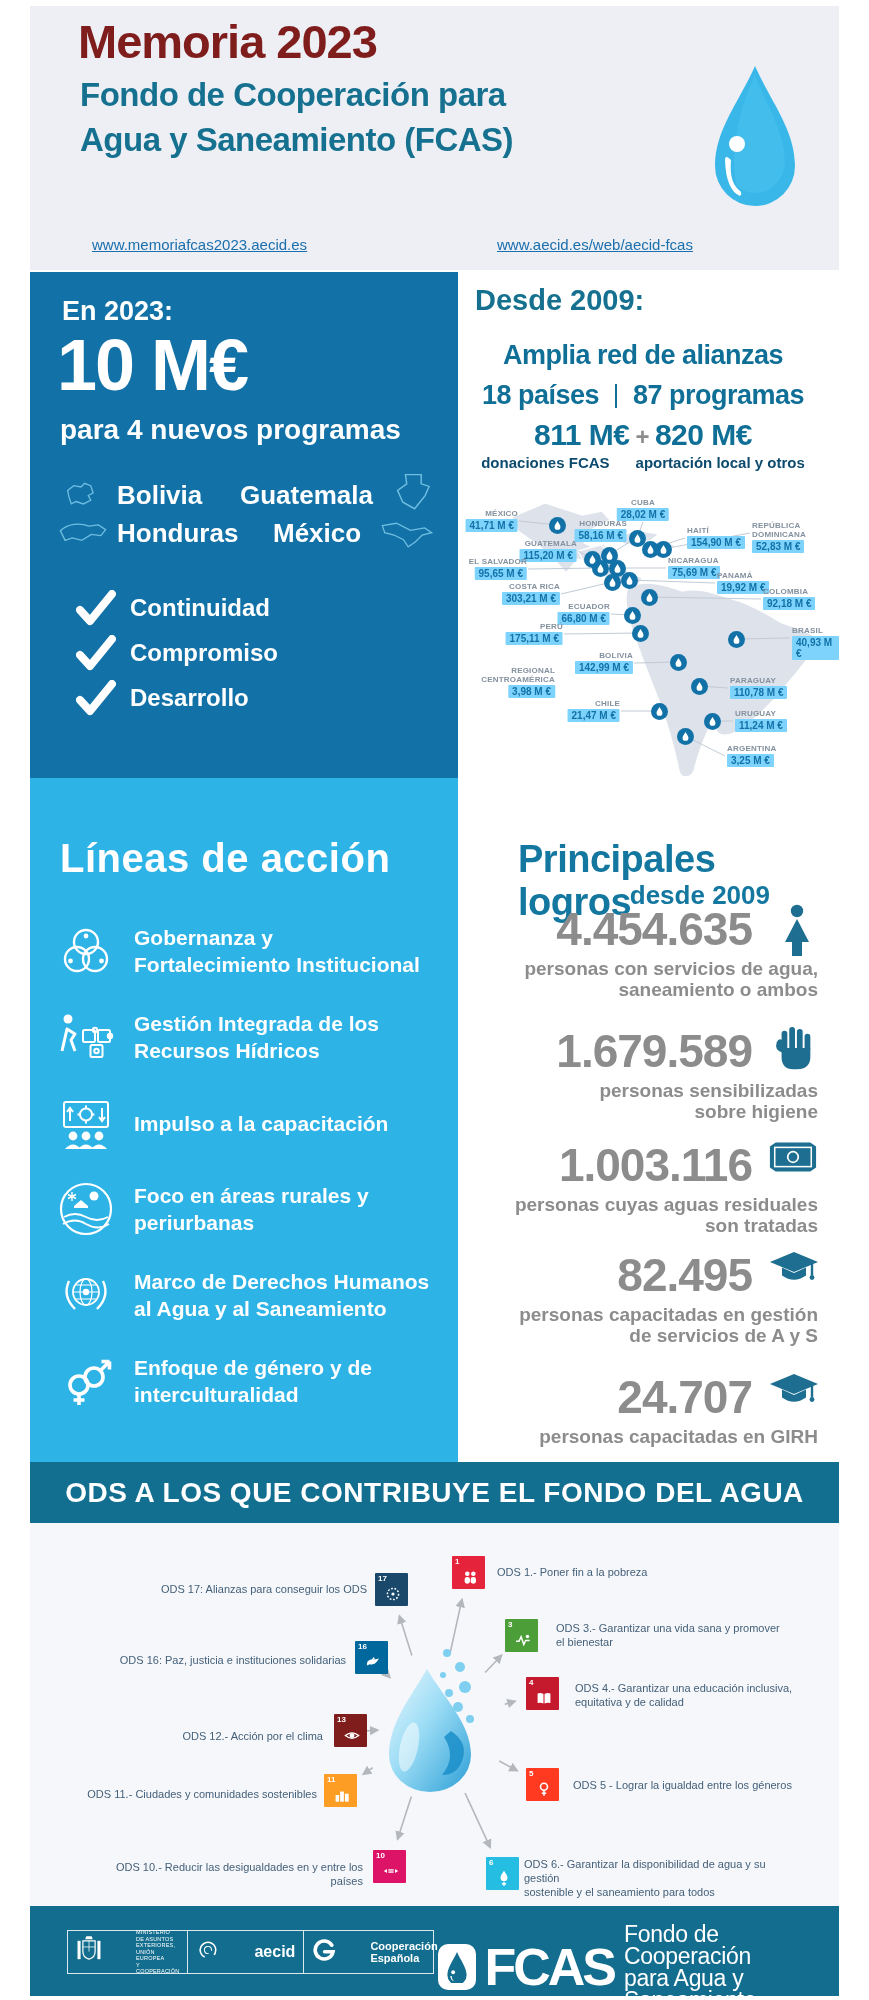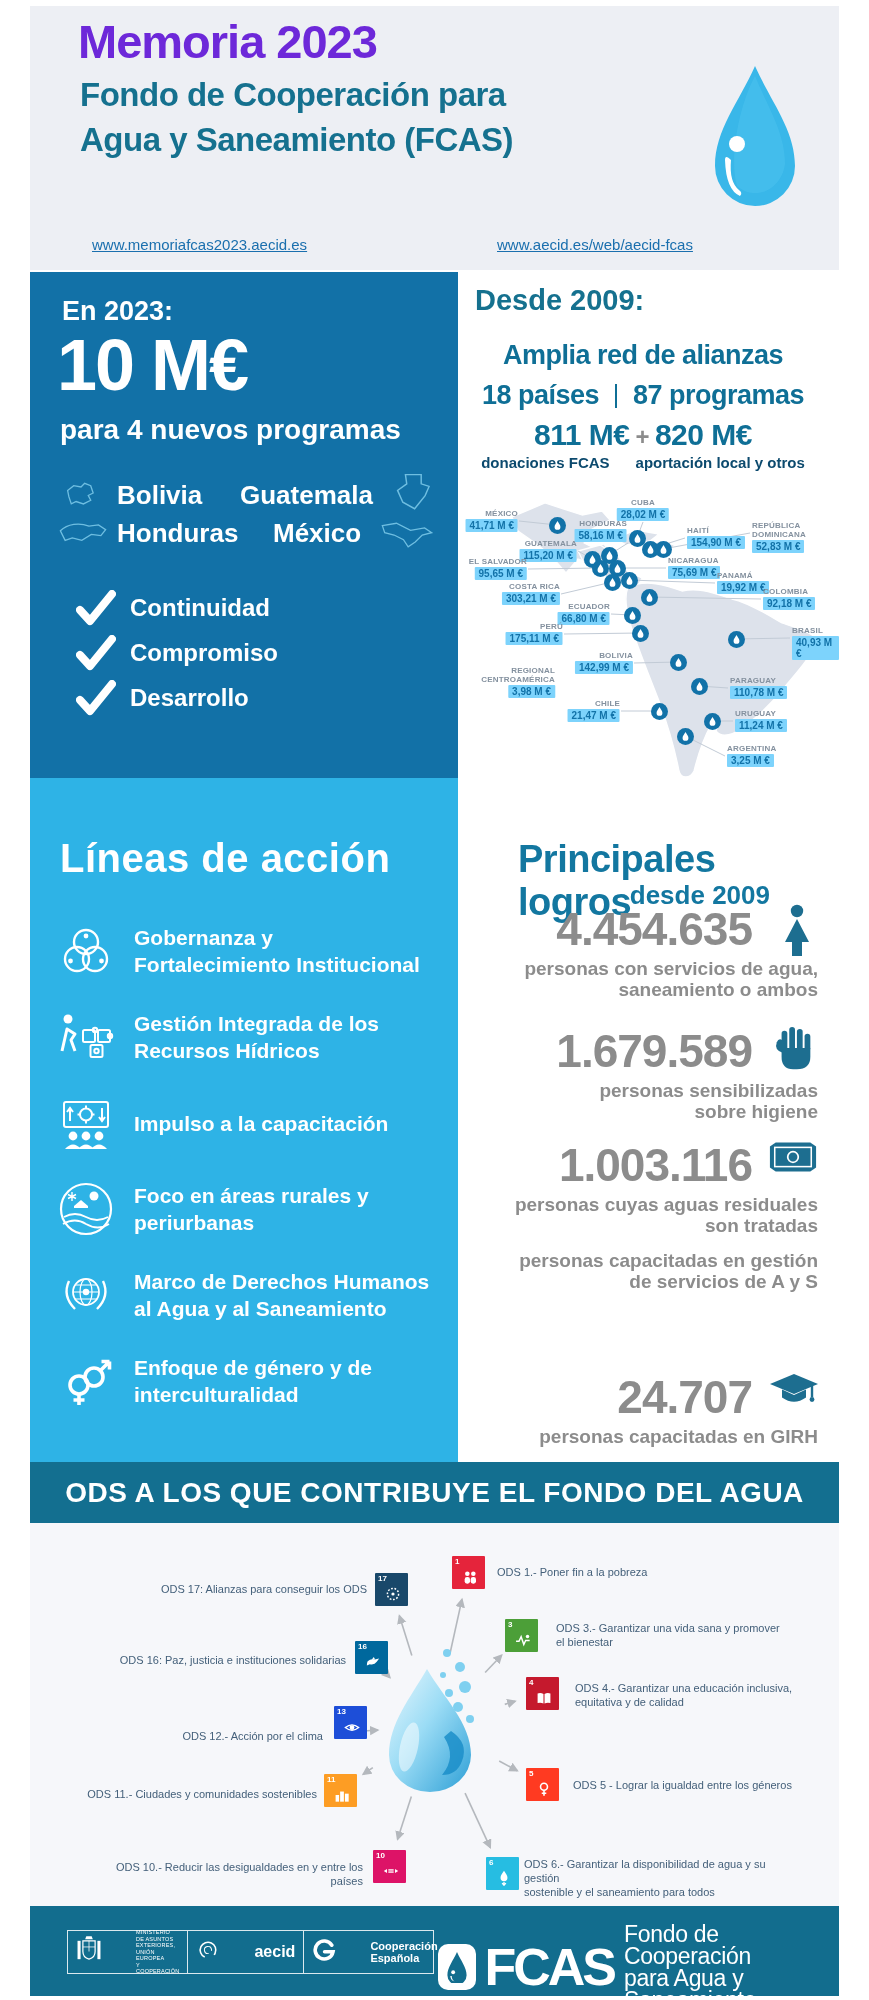--- a/index.html
+++ b/index.html
@@ -3,21 +3,21 @@
 <meta charset="utf-8">
 <style>
   html,body{margin:0;padding:0;background:#ffffff;}
   body{font-family:"Liberation Sans","DejaVu Sans",sans-serif;}
   .page{position:relative;width:869px;height:2000px;background:#ffffff;overflow:hidden;}
   .abs{position:absolute;}
   .pre{white-space:pre-line;}
 
   
   .header{left:30px;top:6px;width:809px;height:264px;background:#edeff4;}
-  .main-title{left:48px;top:8px;font-size:47px;font-weight:bold;color:#6d28d9;letter-spacing:-1px;}
+  .main-title{left:48px;top:8px;font-size:47px;font-weight:bold;color:#7f1d1d;letter-spacing:-1px;}
   .sub-title{left:50px;top:66px;font-size:33px;font-weight:bold;color:#15718f;line-height:45px;letter-spacing:-0.5px;}
   .hdr-link{font-size:15px;color:#1a6fae;text-decoration:underline;font-weight:normal;}
   .link-left{left:62px;top:230px;}
   .link-right{left:467px;top:230px;}
   .hdr-drop{left:675px;top:56px;width:100px;height:152px;}
 
   
   .p2023{left:30px;top:272px;width:428px;height:506px;background:#1271a7;color:#fff;}
   .p2023-h{left:32px;top:24px;font-size:27px;font-weight:bold;}
   .p2023-amount{left:27px;top:52px;font-size:72px;font-weight:bold;letter-spacing:-2px;}
@@ -572,20 +572,29 @@
             <span class="logro-icon"><svg width="50" height="34" viewBox="0 0 52 34" fill="currentColor">
                 <path d="M2,6 L8,2 H44 L50,6 V28 L44,32 H8 L2,28 Z"></path>
                 <rect x="7" y="7" width="38" height="20" fill="none" stroke="#fff" stroke-width="1.6"></rect>
                 <circle cx="26" cy="17" r="5.5" fill="none" stroke="#fff" stroke-width="1.8"></circle>
               </svg></span>
           </div>
           <div class="logro-cap pre">personas cuyas aguas residuales
 son tratadas</div>
         </div>
         <div class="logro-row" style="top: 410px;">
+          <div class="logro-top">
+            <span class="logro-num">82.495</span>
+            <span class="logro-icon"><svg width="52" height="38" viewBox="0 0 52 38" fill="currentColor">
+                <polygon points="26,2 50,12 26,22 2,12"></polygon>
+                <path d="M14,17.5 v8 q12,8.5 24,0 v-8 l-12,5.5 z"></path>
+                <path d="M44,14 v11" stroke="currentColor" stroke-width="2.4" fill="none"></path>
+                <circle cx="44" cy="27.5" r="2.4"></circle>
+              </svg></span>
+          </div>
           <div class="logro-cap pre">personas capacitadas en gestión
 de servicios de A y S</div>
         </div>
         <div class="logro-row" style="top: 532px;">
           <div class="logro-top">
             <span class="logro-num">24.707</span>
             <span class="logro-icon"><svg width="52" height="38" viewBox="0 0 52 38" fill="currentColor">
                 <polygon points="26,2 50,12 26,22 2,12"></polygon>
                 <path d="M14,17.5 v8 q12,8.5 24,0 v-8 l-12,5.5 z"></path>
                 <path d="M44,14 v11" stroke="currentColor" stroke-width="2.4" fill="none"></path>
@@ -692,21 +701,21 @@
             <span class="tnum">4</span>
             <span class="tico"><svg width="16" height="16" viewBox="0 0 12 12" fill="#fff">
                 <path d="M1.2,2.6 Q3.6,1.8 5.6,3 V10.2 Q3.6,9 1.2,9.8 Z"></path>
                 <path d="M10.8,2.6 Q8.4,1.8 6.4,3 V10.2 Q8.4,9 10.8,9.8 Z"></path>
               </svg></span>
           </div>
           <div class="ods-label pre" style="left: 545px; top: 158px;">ODS 4.- Garantizar una educación inclusiva,
 equitativa y de calidad</div>
         </div>
         <div>
-          <div class="ods-tile" style="left: 304px; top: 183px; background: #1d4ed8;">
+          <div class="ods-tile" style="left: 304px; top: 191px; background: #7f1d1d;">
             <span class="tnum">13</span>
             <span class="tico"><svg width="16" height="16" viewBox="0 0 12 12">
                 <path d="M1,6.4 Q6,2.4 11,6.4 Q6,10.4 1,6.4 Z" stroke="#fff" stroke-width="1" fill="none"></path>
                 <circle cx="6" cy="6.4" r="1.8" fill="#fff"></circle>
               </svg></span>
           </div>
           <div class="ods-label pre al-right" style="left: 293px; top: 206px;">ODS 12.- Acción por el clima</div>
         </div>
         <div>
           <div class="ods-tile" style="left: 496px; top: 245px; background: rgb(255, 58, 33);">

